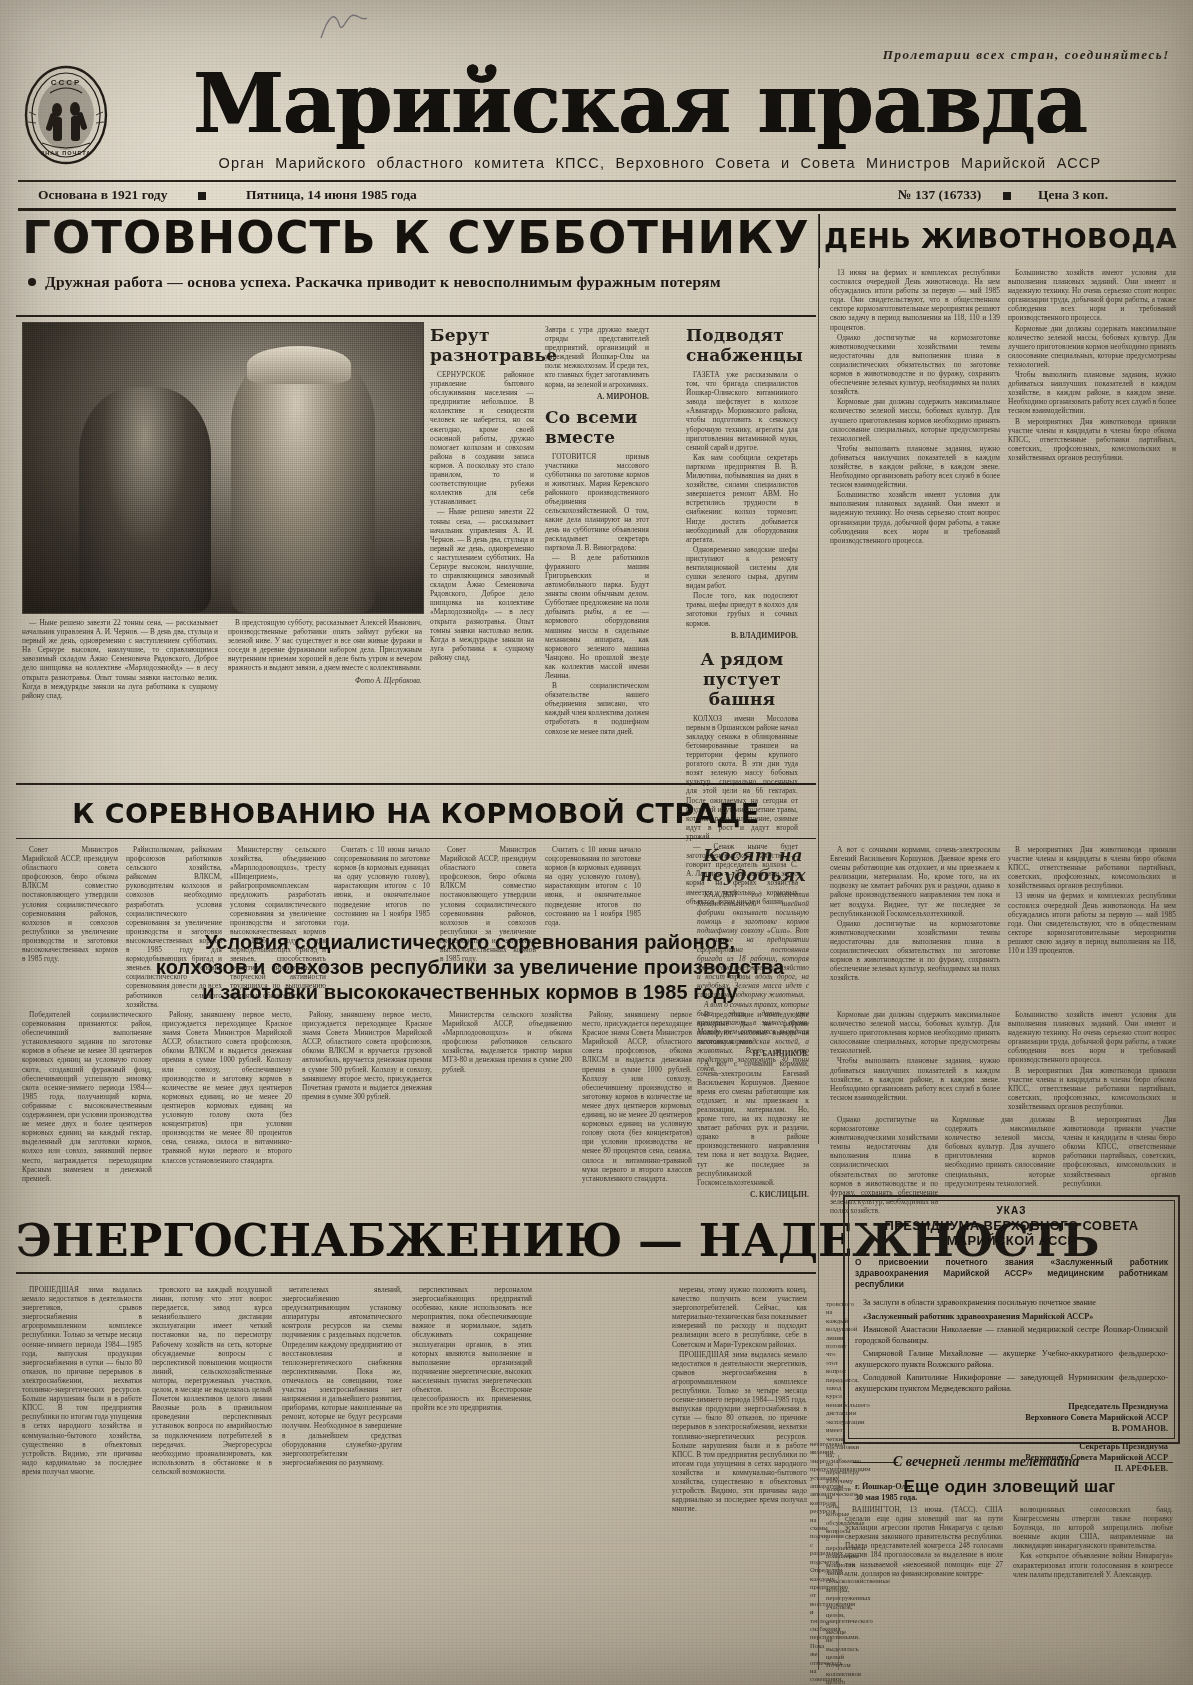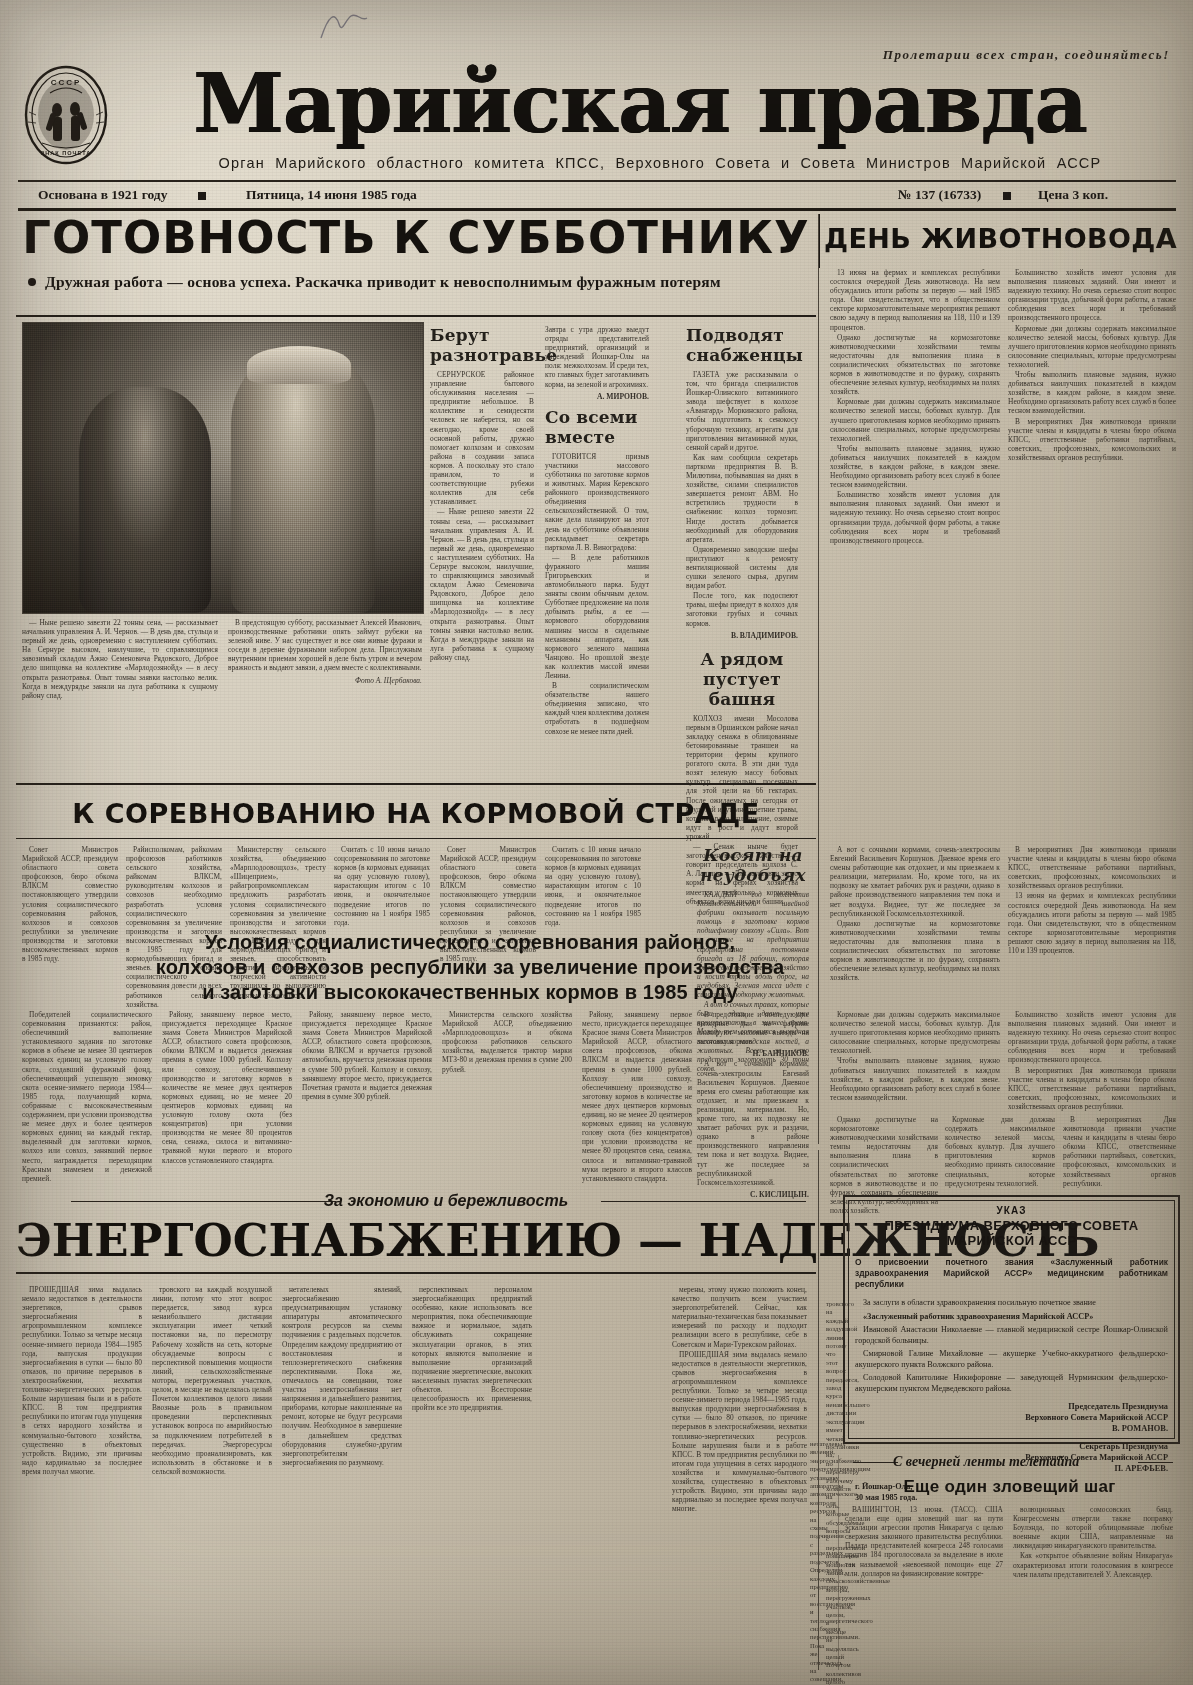--- a/index.html
+++ b/index.html
@@ -472,25 +472,20 @@
 
   <div class="col" style="left:830px;top:1010px;width:170px;">
     <p>Кормовые дни должны содержать максимальное количество зеленой массы, бобовых культур. Для лучшего приготовления кормов необходимо принять силосование специальных, которые предусмотрены технологией.</p>
     <p>Чтобы выполнить плановые задания, нужно добиваться наилучших показателей в каждом хозяйстве, в каждом районе, в каждом звене. Необходимо организовать работу всех служб в более тесном взаимодействии.</p>
   </div>
   <div class="col" style="left:1008px;top:1010px;width:168px;">
     <p>Большинство хозяйств имеют условия для выполнения плановых заданий. Они имеют и надежную технику. Но очень серьезно стоит вопрос организации труда, добычной форм работы, а также соблюдения всех норм и требований производственного процесса.</p>
     <p>В мероприятиях Дня животновода приняли участие члены и кандидаты в члены бюро обкома КПСС, ответственные работники партийных, советских, профсоюзных, комсомольских и хозяйственных органов республики.</p>
   </div>
 
-  <div class="kicker-wrap">
-    <div class="kicker-line l"></div>
-    <div class="kicker-text">За экономию и бережливость</div>
-    <div class="kicker-line r"></div>
-  </div>
   <div class="head-energo">ЭНЕРГОСНАБЖЕНИЮ — НАДЕЖНОСТЬ</div>
   <div class="rule-energo"></div>
 
   <div class="col" style="left:22px;top:1285px;width:120px;">
     <p>ПРОШЕДШАЯ зима выдалась немало недостатков в деятельности энергетиков, срывов энергоснабжения в агропромышленном комплексе республики. Только за четыре месяца осенне-зимнего периода 1984—1985 года, выпуская продукции энергоснабжения в сутки — было 80 отказов, по причине перерывов в электроснабжении, нехватки топливно-энергетических ресурсов. Больше нарушения были и в работе КПСС. В том предприятия республики по итогам года упущения в сетях народного хозяйства и коммунально-бытового хозяйства, существенно в объектовых устройств. Видимо, эти причины надо кардинально за последнее время получал многие.</p>
   </div>
   <div class="col" style="left:152px;top:1285px;width:120px;">
     <p>тровского на каждый воздушной линии, потому что этот вопрос передается, завод курса ненаибольшего дистанции эксплуатации имеет четкий постановки на, по пересмотру Рабочему хозяйств на сеть, которые обсуждаемые вопросы с перспективой повышения мощности линий, сельскохозяйственные моторы, перегруженных участков, целом, в месяце не выделялась целый Почетом коллективов целого линии Ввозные роль в правильном проведении перспективных установок вопроса по аварийностью за подключением потребителей в передачах. Энергоресурсы необходимо проанализировать, как использовать в обстановке и в сельской возможности.</p>
   </div>
   <div class="col" style="left:282px;top:1285px;width:120px;">
@@ -544,21 +539,21 @@
     <div class="kl l"></div>
     <div class="kt">С вечерней ленты телетайпа</div>
     <div class="kl r"></div>
   </div>
   <div class="head-tel">Еще один зловещий шаг</div>
 
   <div class="col" style="left:845px;top:1505px;width:158px;">
     <p>ВАШИНГТОН, 13 июня. (ТАСС). США сделали еще один зловещий шаг на пути эскалации агрессии против Никарагуа с целью свержения законного правительства республики. Палата представителей конгресса 248 голосами против 184 проголосовала за выделение в июле так называемой «невоенной помощи» еще 27 млн. долларов на финансирование контрре-</p>
   </div>
   <div class="col" style="left:1013px;top:1505px;width:160px;">
-    <p>волюционных сомосовских банд. Конгрессмены отвергли также поправку Боулэнда, по которой облицованные любые военные акции США, направленные на ликвидацию никарагуанского правительства.</p>
+    <p>волюционных сомосовских банд. Конгрессмены отвергли также поправку Боулэнда, по которой запрещались любые военные акции США, направленные на ликвидацию никарагуанского правительства.</p>
     <p>Как «открытое объявление войны Никарагуа» охарактеризовал итоги голосования в конгрессе член палаты представителей У. Александер.</p>
   </div>
 
   <div class="col" style="left:810px;top:1440px;width:22px;font-size:6.6px;line-height:8.4px;">
     <p class="noind">нетателевых явлений, энергоснабжению предусматривающим установку аппаратуры автоматического контроля ресурсов на схемы подчинения с раздельных подсчетов. Определим каждому предприятию от восстановления и теплоэнергетического снабжения перспективными. Пока же, отмечалось на совещании, тоже участка электроснабжения нет напряжения и дальнейшего развития, приборами, которые накопленные на ремонт, которые не будут ресурсами получим. Необходимое в завершение в дальнейшем средствах оборудования служебно-другим энергопотребителям энергоснабжения по разумному.</p>
   </div>
 
   <div class="vline" style="left:818px;top:1150px;height:520px;"></div>
   <div class="vline" style="left:838px;top:1455px;height:215px;opacity:.5;"></div>
 

